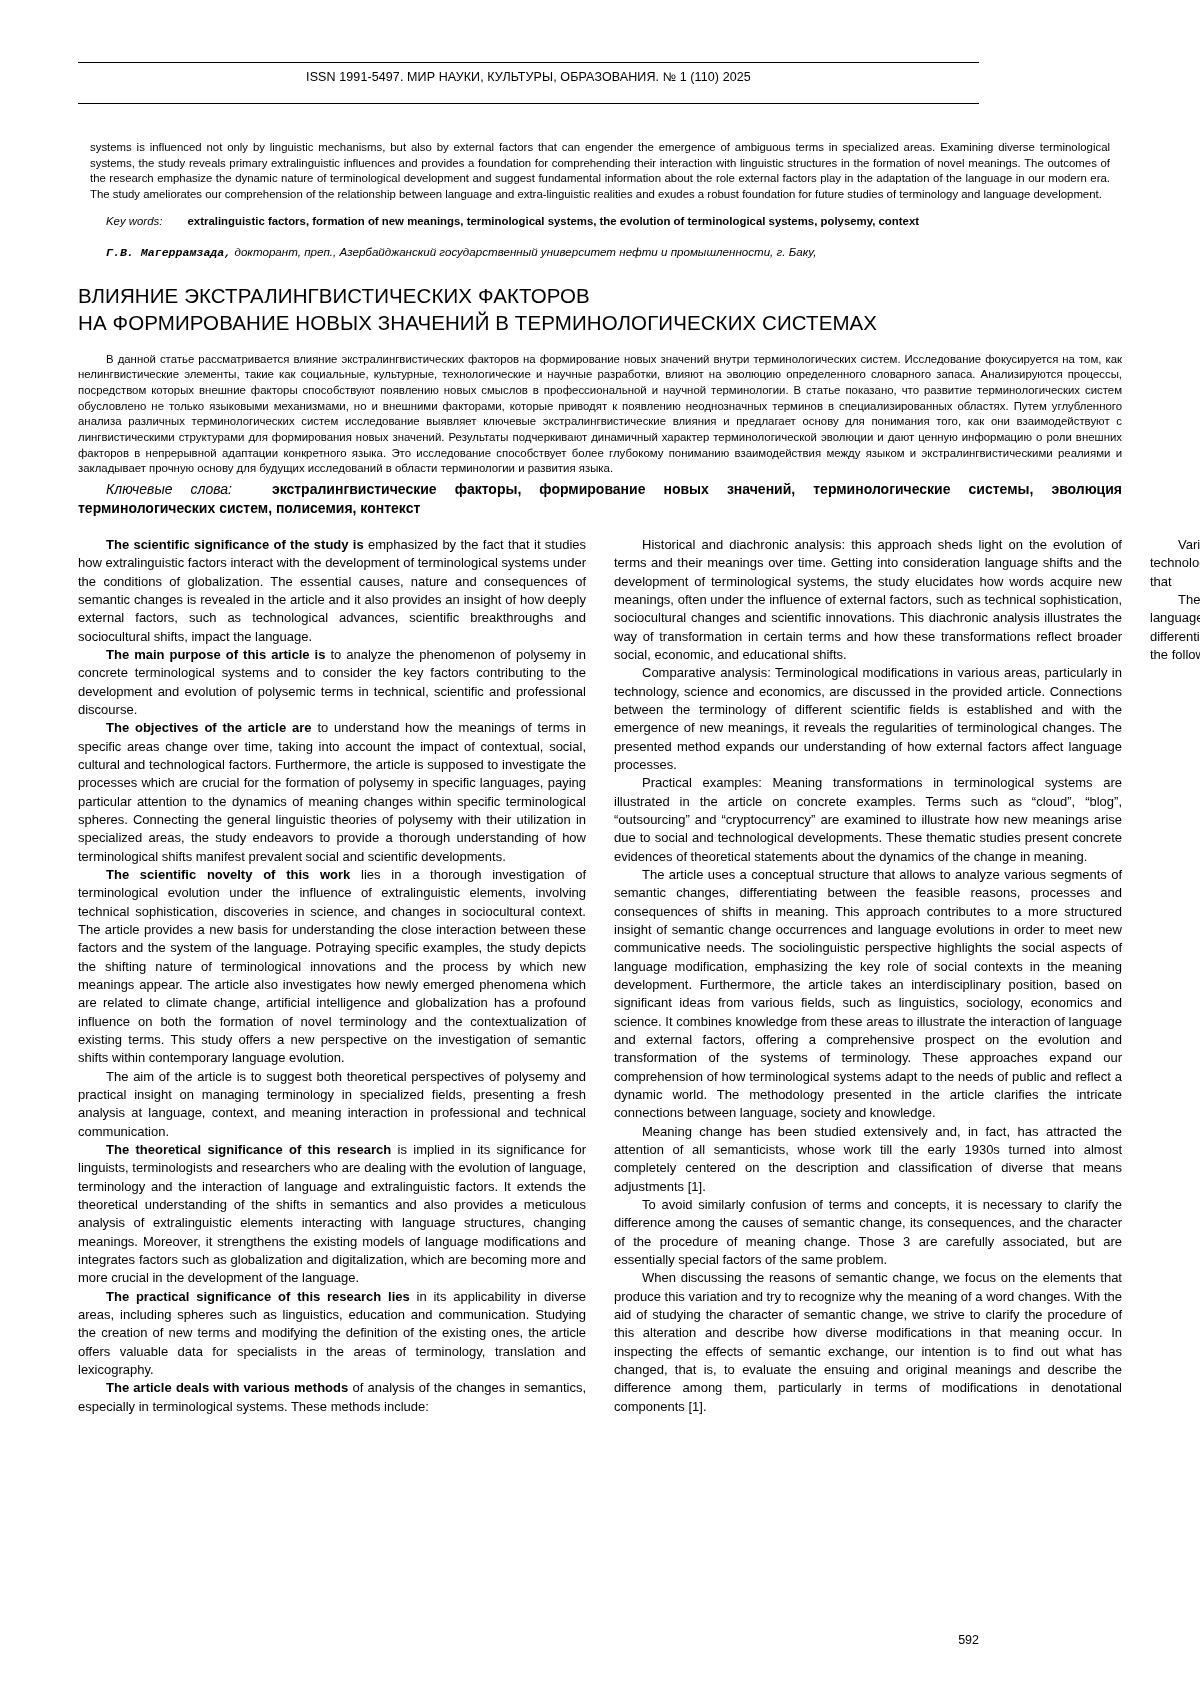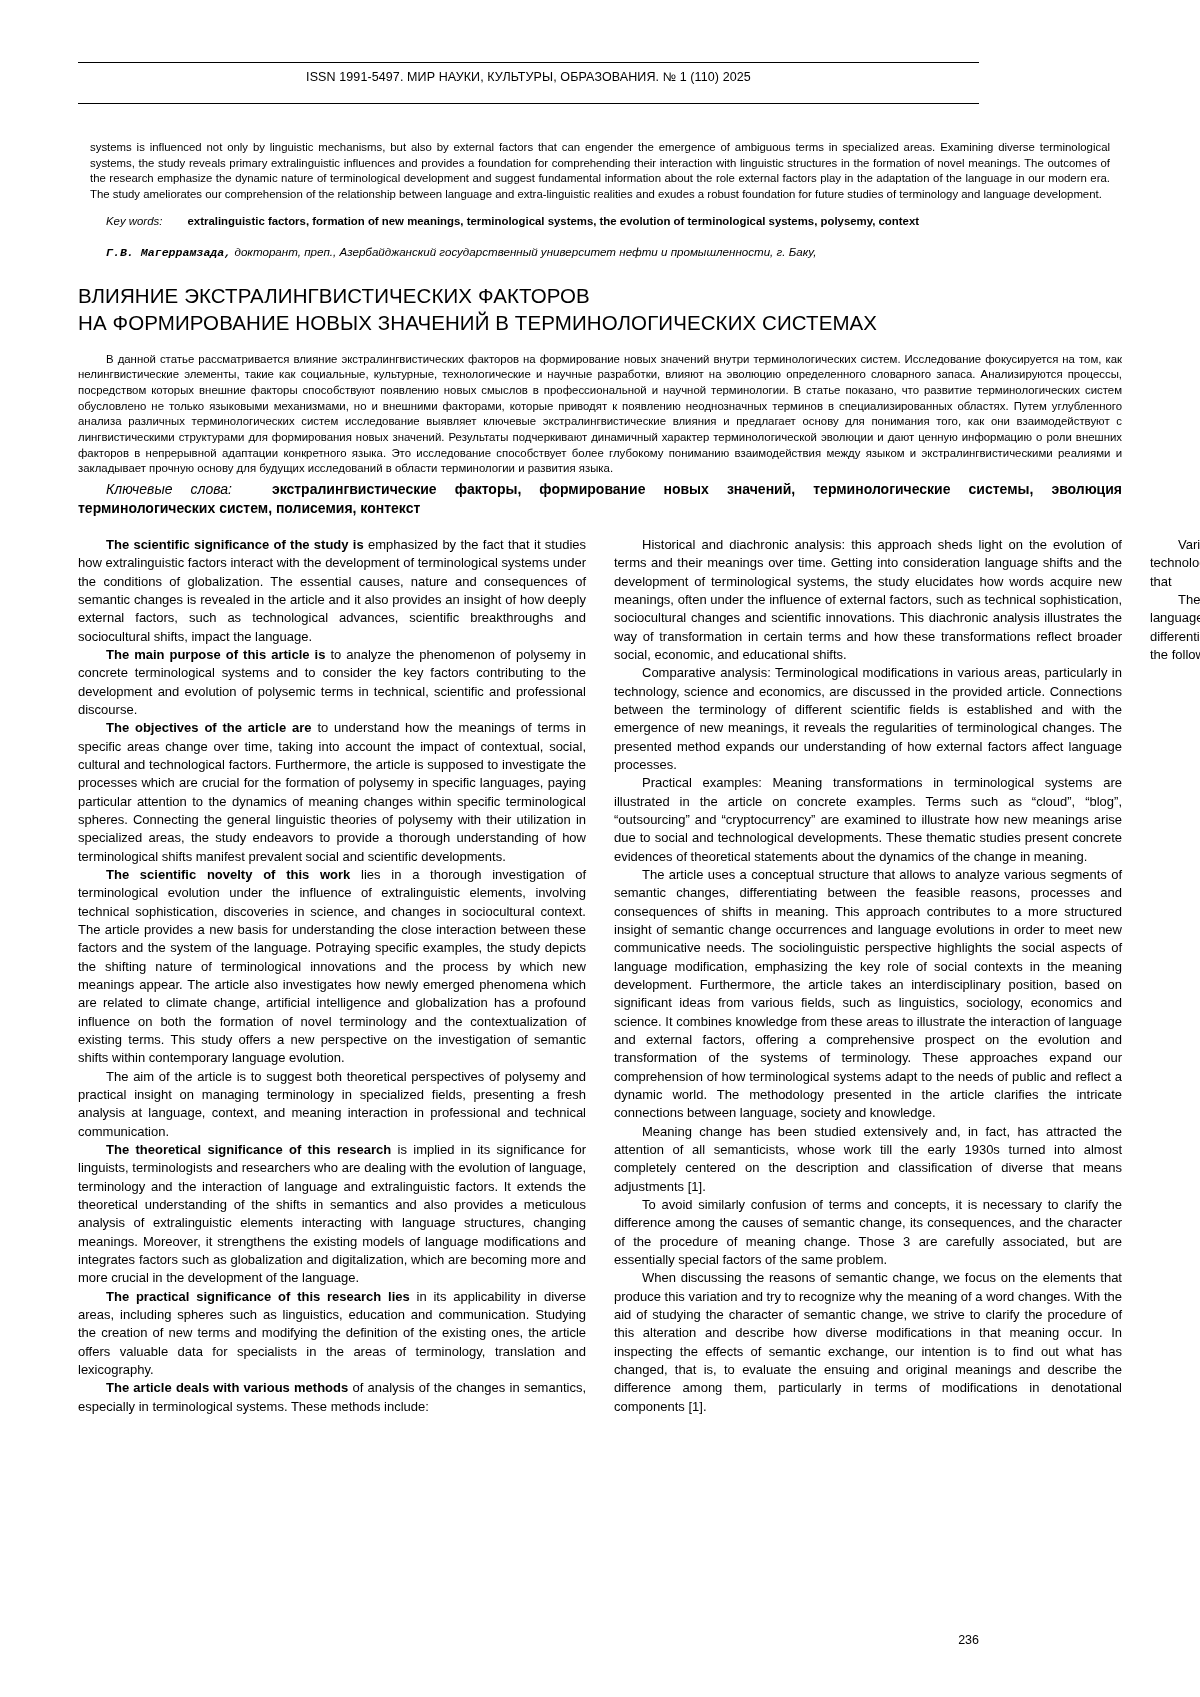--- a/index.html
+++ b/index.html
@@ -115,14 +115,14 @@
         <p><span>The article uses a conceptual structure that allows to analyze various segments of semantic changes, differentiating between the feasible reasons, processes and consequences of shifts in meaning. This approach contributes to a more structured insight of semantic change occurrences and language evolutions in order to meet new communicative needs. The sociolinguistic perspective highlights the social aspects of language modification, emphasizing the key role of social contexts in the meaning development. Furthermore, the article takes an interdisciplinary position, based on significant ideas from various fields, such as linguistics, sociology, economics and science. It combines knowledge from these areas to illustrate the interaction of language and external factors, offering a comprehensive prospect on the evolution and transformation of the systems of terminology. These approaches expand our comprehension of how terminological systems adapt to the needs of public and reflect a dynamic world. The methodology presented in the article clarifies the intricate connections between language, society and knowledge.</span></p>
         <p><span>Meaning change has been studied extensively and, in fact, has attracted the attention of all semanticists, whose work till the early 1930s turned into almost completely centered on the description and classification of diverse that means adjustments [1].</span></p>
         <p><span>To avoid similarly confusion of terms and concepts, it is necessary to clarify the difference among the causes of semantic change, its consequences, and the character of the procedure of meaning change. Those 3 are carefully associated, but are essentially special factors of the same problem.</span></p>
         <p><span>When discussing the reasons of semantic change, we focus on the elements that produce this variation and try to recognize why the meaning of a word changes. With the aid of studying the character of semantic change, we strive to clarify the procedure of this alteration and describe how diverse modifications in that meaning occur. In inspecting the effects of semantic exchange, our intention is to find out what has changed, that is, to evaluate the ensuing and original meanings and describe the difference among them, particularly in terms of modifications in denotational components [1].</span></p>
         <p><span>Various adjustments within the social existence, tradition, understanding, technology, art of the human beings lead to the emergence of gaps in the vocabulary that</span></p>
         <p><span>The meaning of a phrase can alter in the course of the historic development of a language. The causes, nature and effects of the technique of meaning change are differentiated. The elements that determine semantic modifications may be divided into the following groups: a) extralinguistic; b) linguistic.</span></p>
       </div>
 
   </div>
 
-  <div class="page-number">236</div>
+  <div class="page-number">592</div>
 </div>
 
 </body></html>

